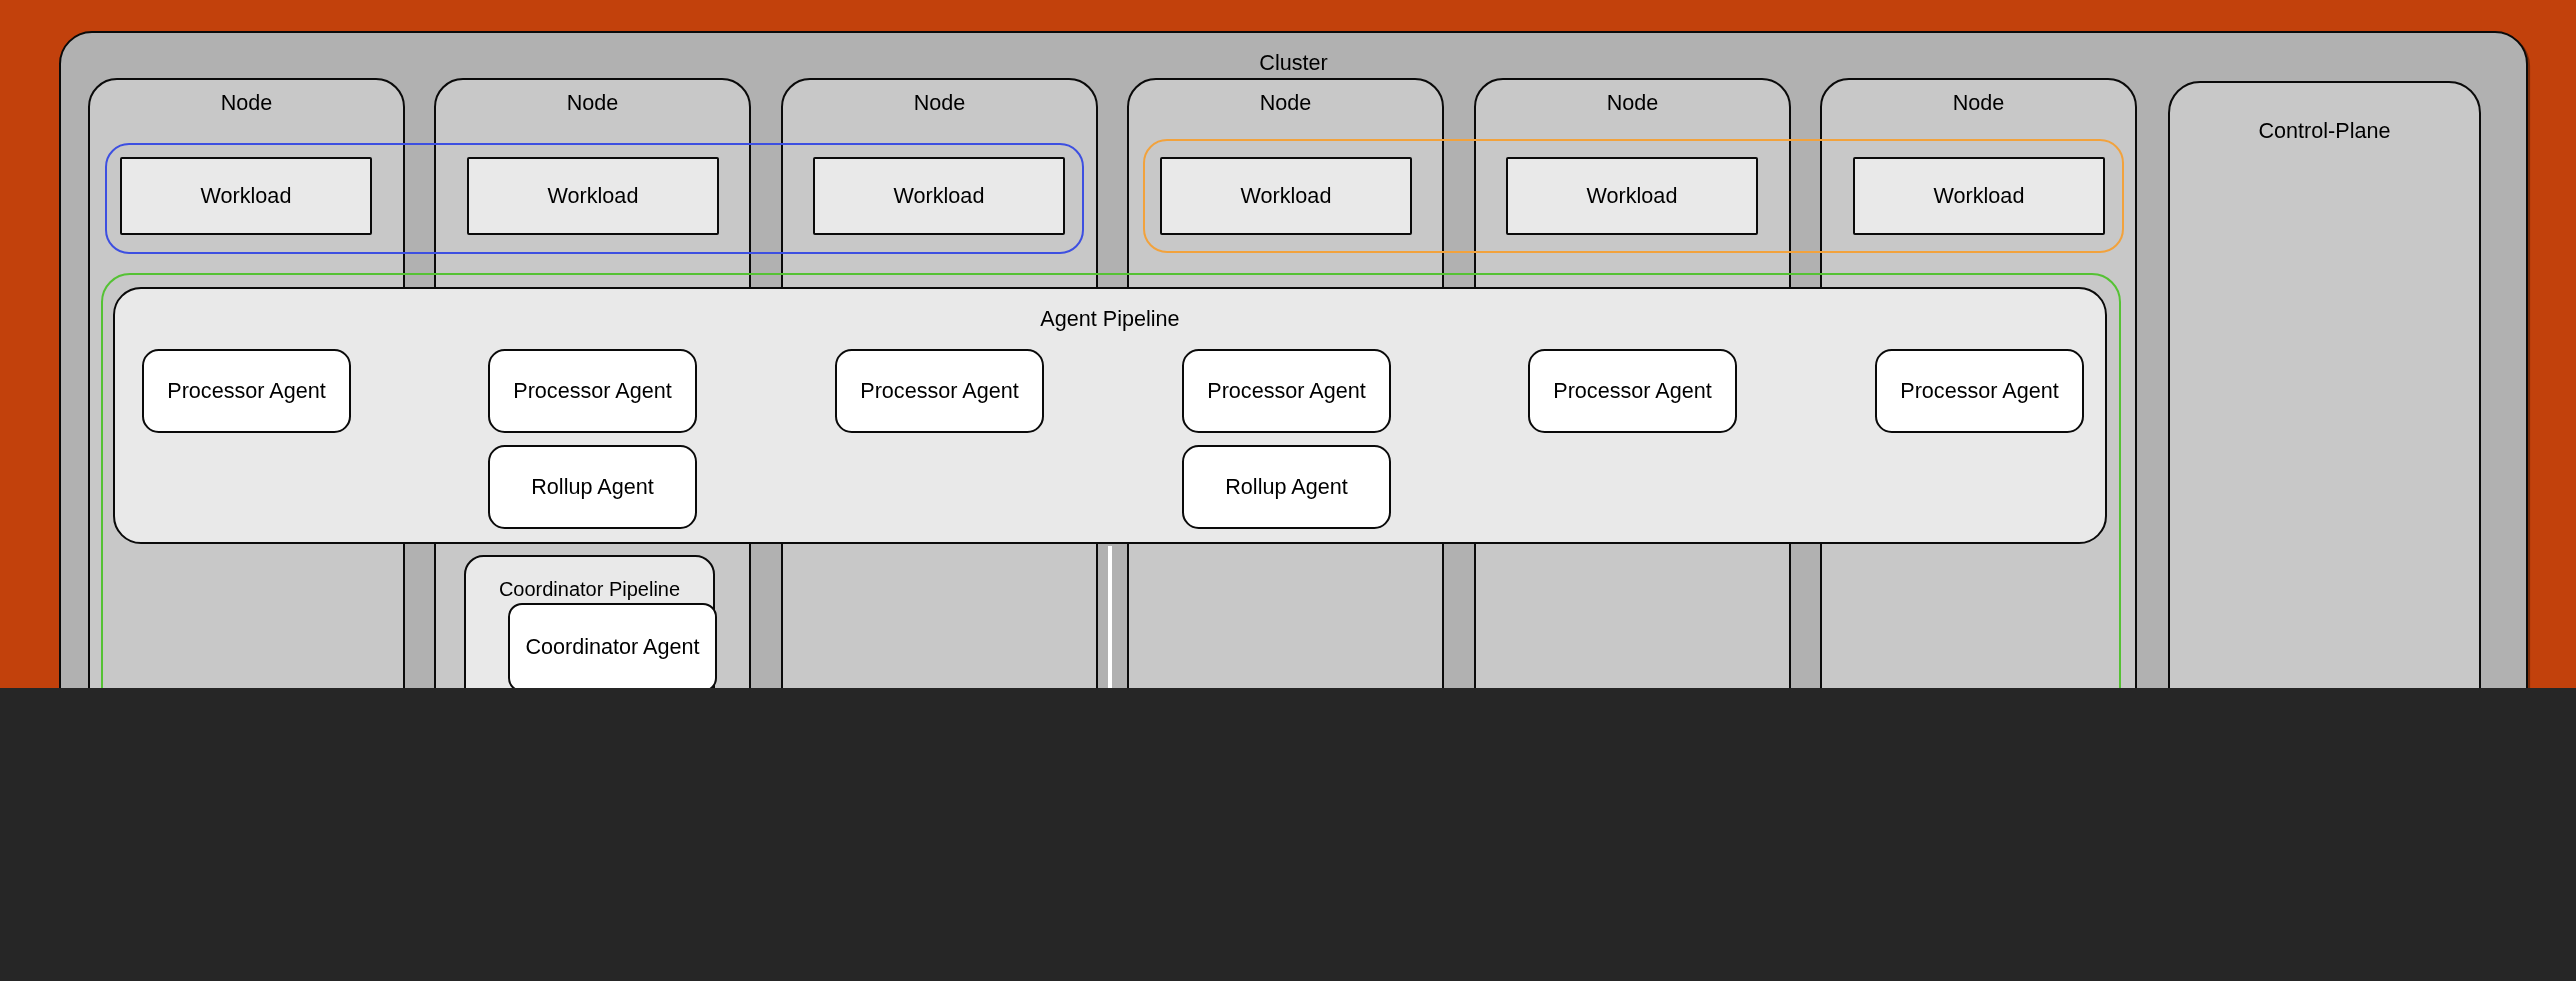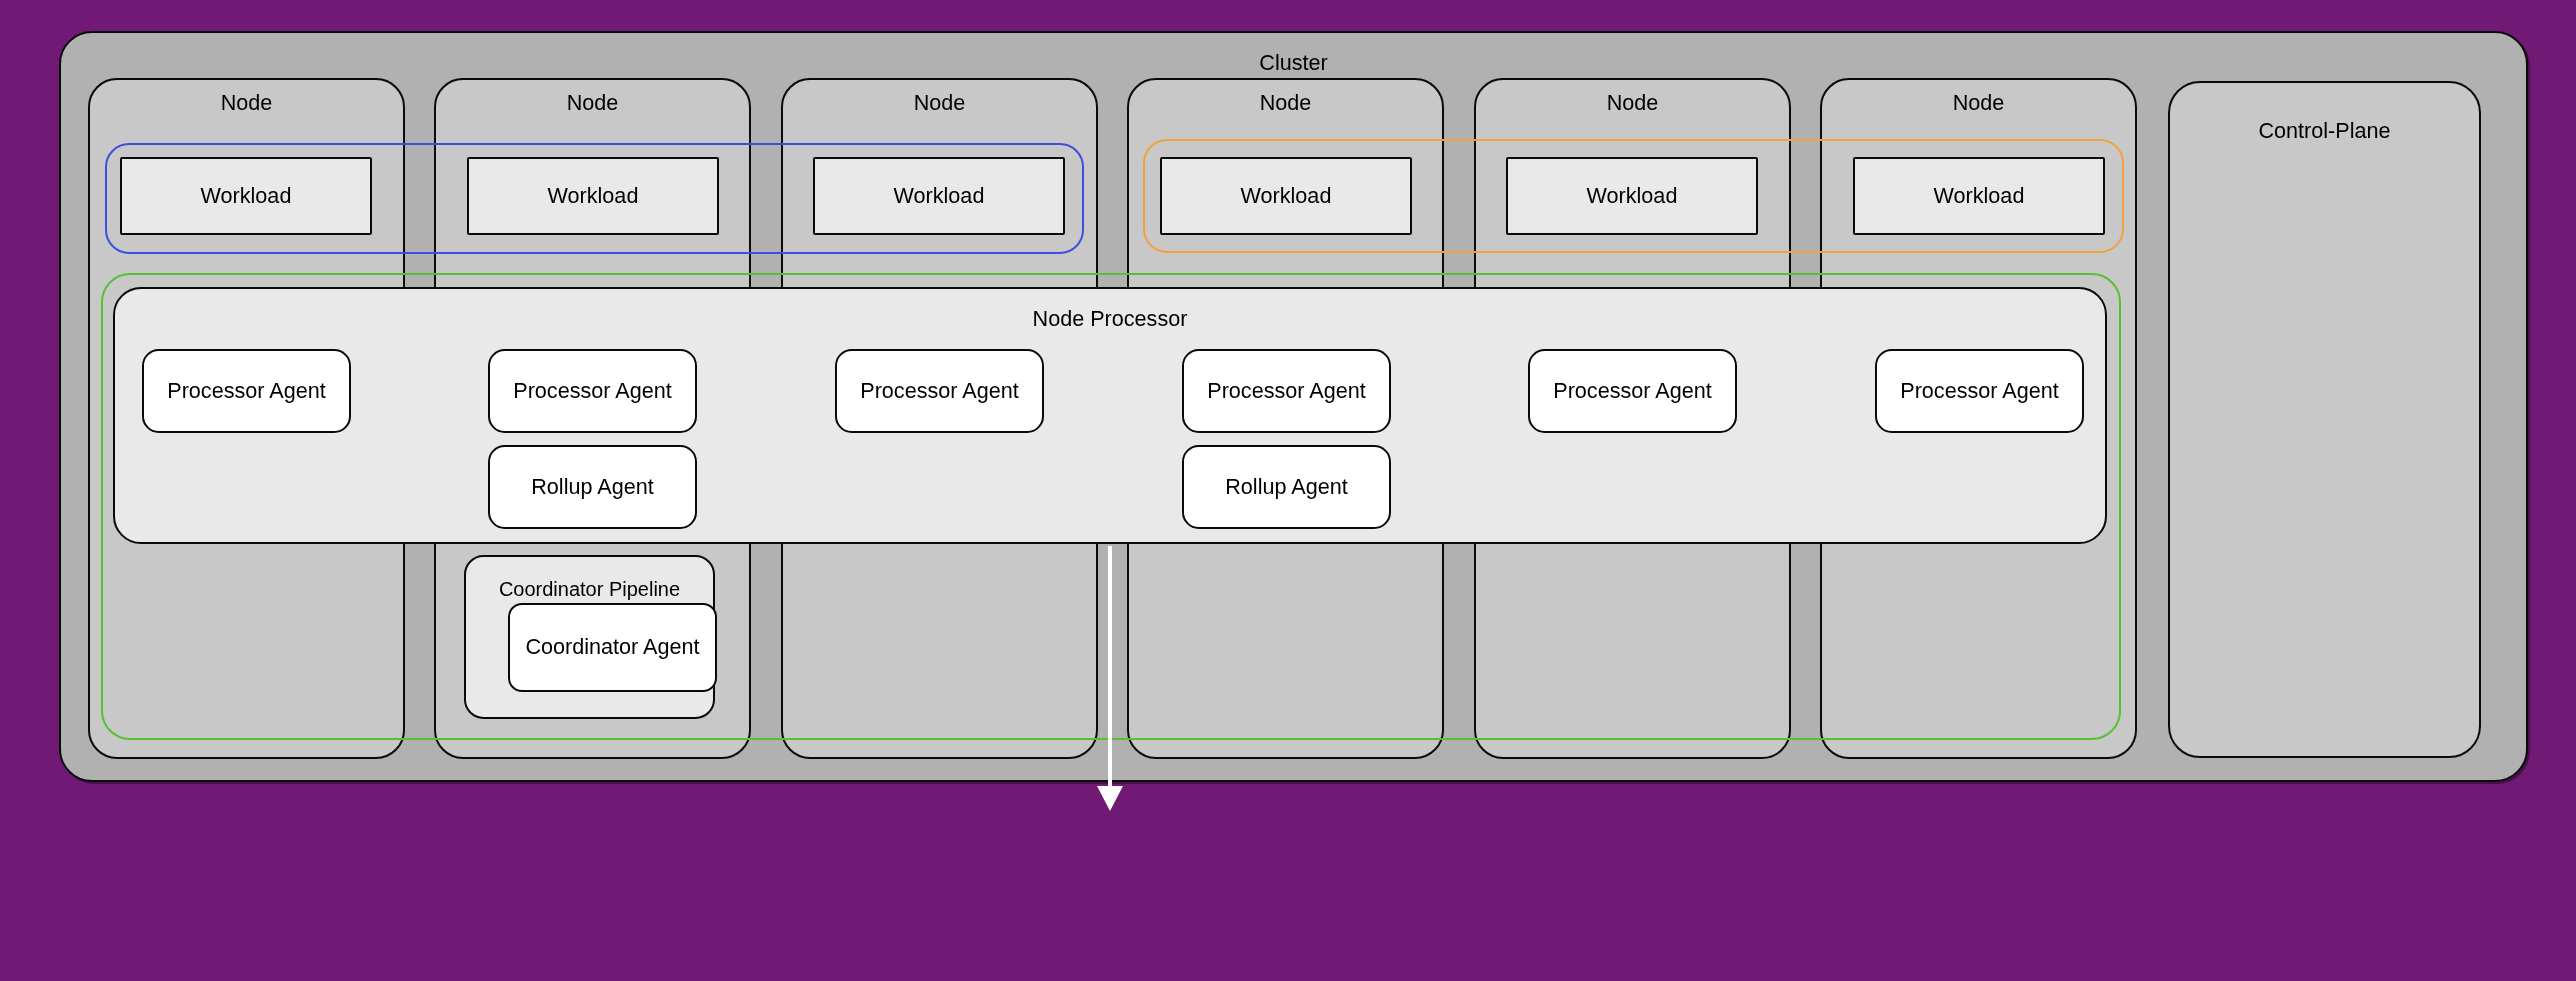--- a/index.html
+++ b/index.html
@@ -1,17 +1,17 @@
 <!DOCTYPE html>
 <html style="font-size:11px"><head>
 <meta charset="utf-8">
 <style>
   html,body{margin:0;padding:0;background:#262626;}
   body{width:2576px;height:981px;font-family:"Liberation Sans","DejaVu Sans",sans-serif;}
-  .stage{position:relative;width:2576px;height:981px;background:#701a75;overflow:hidden;}
+  .stage{position:relative;width:2576px;height:688px;background:#c2410c;overflow:hidden;}
   .abs{position:absolute;box-sizing:border-box;}
   .label{color:#000;font-size:21.6px;line-height:1.15;white-space:nowrap;}
 
   .cluster{background:#b1b1b1;border:2.8px solid #0a0a0a;border-radius:33px;
            box-shadow:2.1px 2.1px 0 rgba(0,0,0,.35);}
   .cluster-label{position:absolute;left:0;right:0;top:18px;text-align:center;}
 
   .node{background:#c8c8c8;border:2.8px solid #0a0a0a;border-radius:29px;}
   .node-label{position:absolute;left:0;right:0;top:11px;text-align:center;}
 
@@ -77,21 +77,21 @@
   <div class="abs panel-box workload label" style="left:813px;top:157px;width:252px;height:78px;">Workload</div>
   <div class="abs panel-box workload label" style="left:1160px;top:157px;width:252px;height:78px;">Workload</div>
   <div class="abs panel-box workload label" style="left:1506px;top:157px;width:252px;height:78px;">Workload</div>
   <div class="abs panel-box workload label" style="left:1853px;top:157px;width:252px;height:78px;">Workload</div>
 
   <div class="abs ring blue" style="left:105px;top:143px;width:979px;height:111px;"></div>
   <div class="abs ring orange" style="left:1143px;top:139px;width:981px;height:114px;"></div>
   <div class="abs ring green" style="left:101px;top:273px;width:2020px;height:467px;"></div>
 
   <div class="abs panel-box band" style="left:113px;top:287px;width:1994px;height:257px;">
-    <div class="band-label label">Node Processor</div>
+    <div class="band-label label">Agent Pipeline</div>
   </div>
 
   <div class="abs agent label" style="left:142px;top:349px;width:209px;height:84px;">Processor Agent</div>
   <div class="abs agent label" style="left:488px;top:349px;width:209px;height:84px;">Processor Agent</div>
   <div class="abs agent label" style="left:835px;top:349px;width:209px;height:84px;">Processor Agent</div>
   <div class="abs agent label" style="left:1182px;top:349px;width:209px;height:84px;">Processor Agent</div>
   <div class="abs agent label" style="left:1528px;top:349px;width:209px;height:84px;">Processor Agent</div>
   <div class="abs agent label" style="left:1875px;top:349px;width:209px;height:84px;">Processor Agent</div>
 
   <div class="abs agent label" style="left:488px;top:445px;width:209px;height:84px;">Rollup Agent</div>

